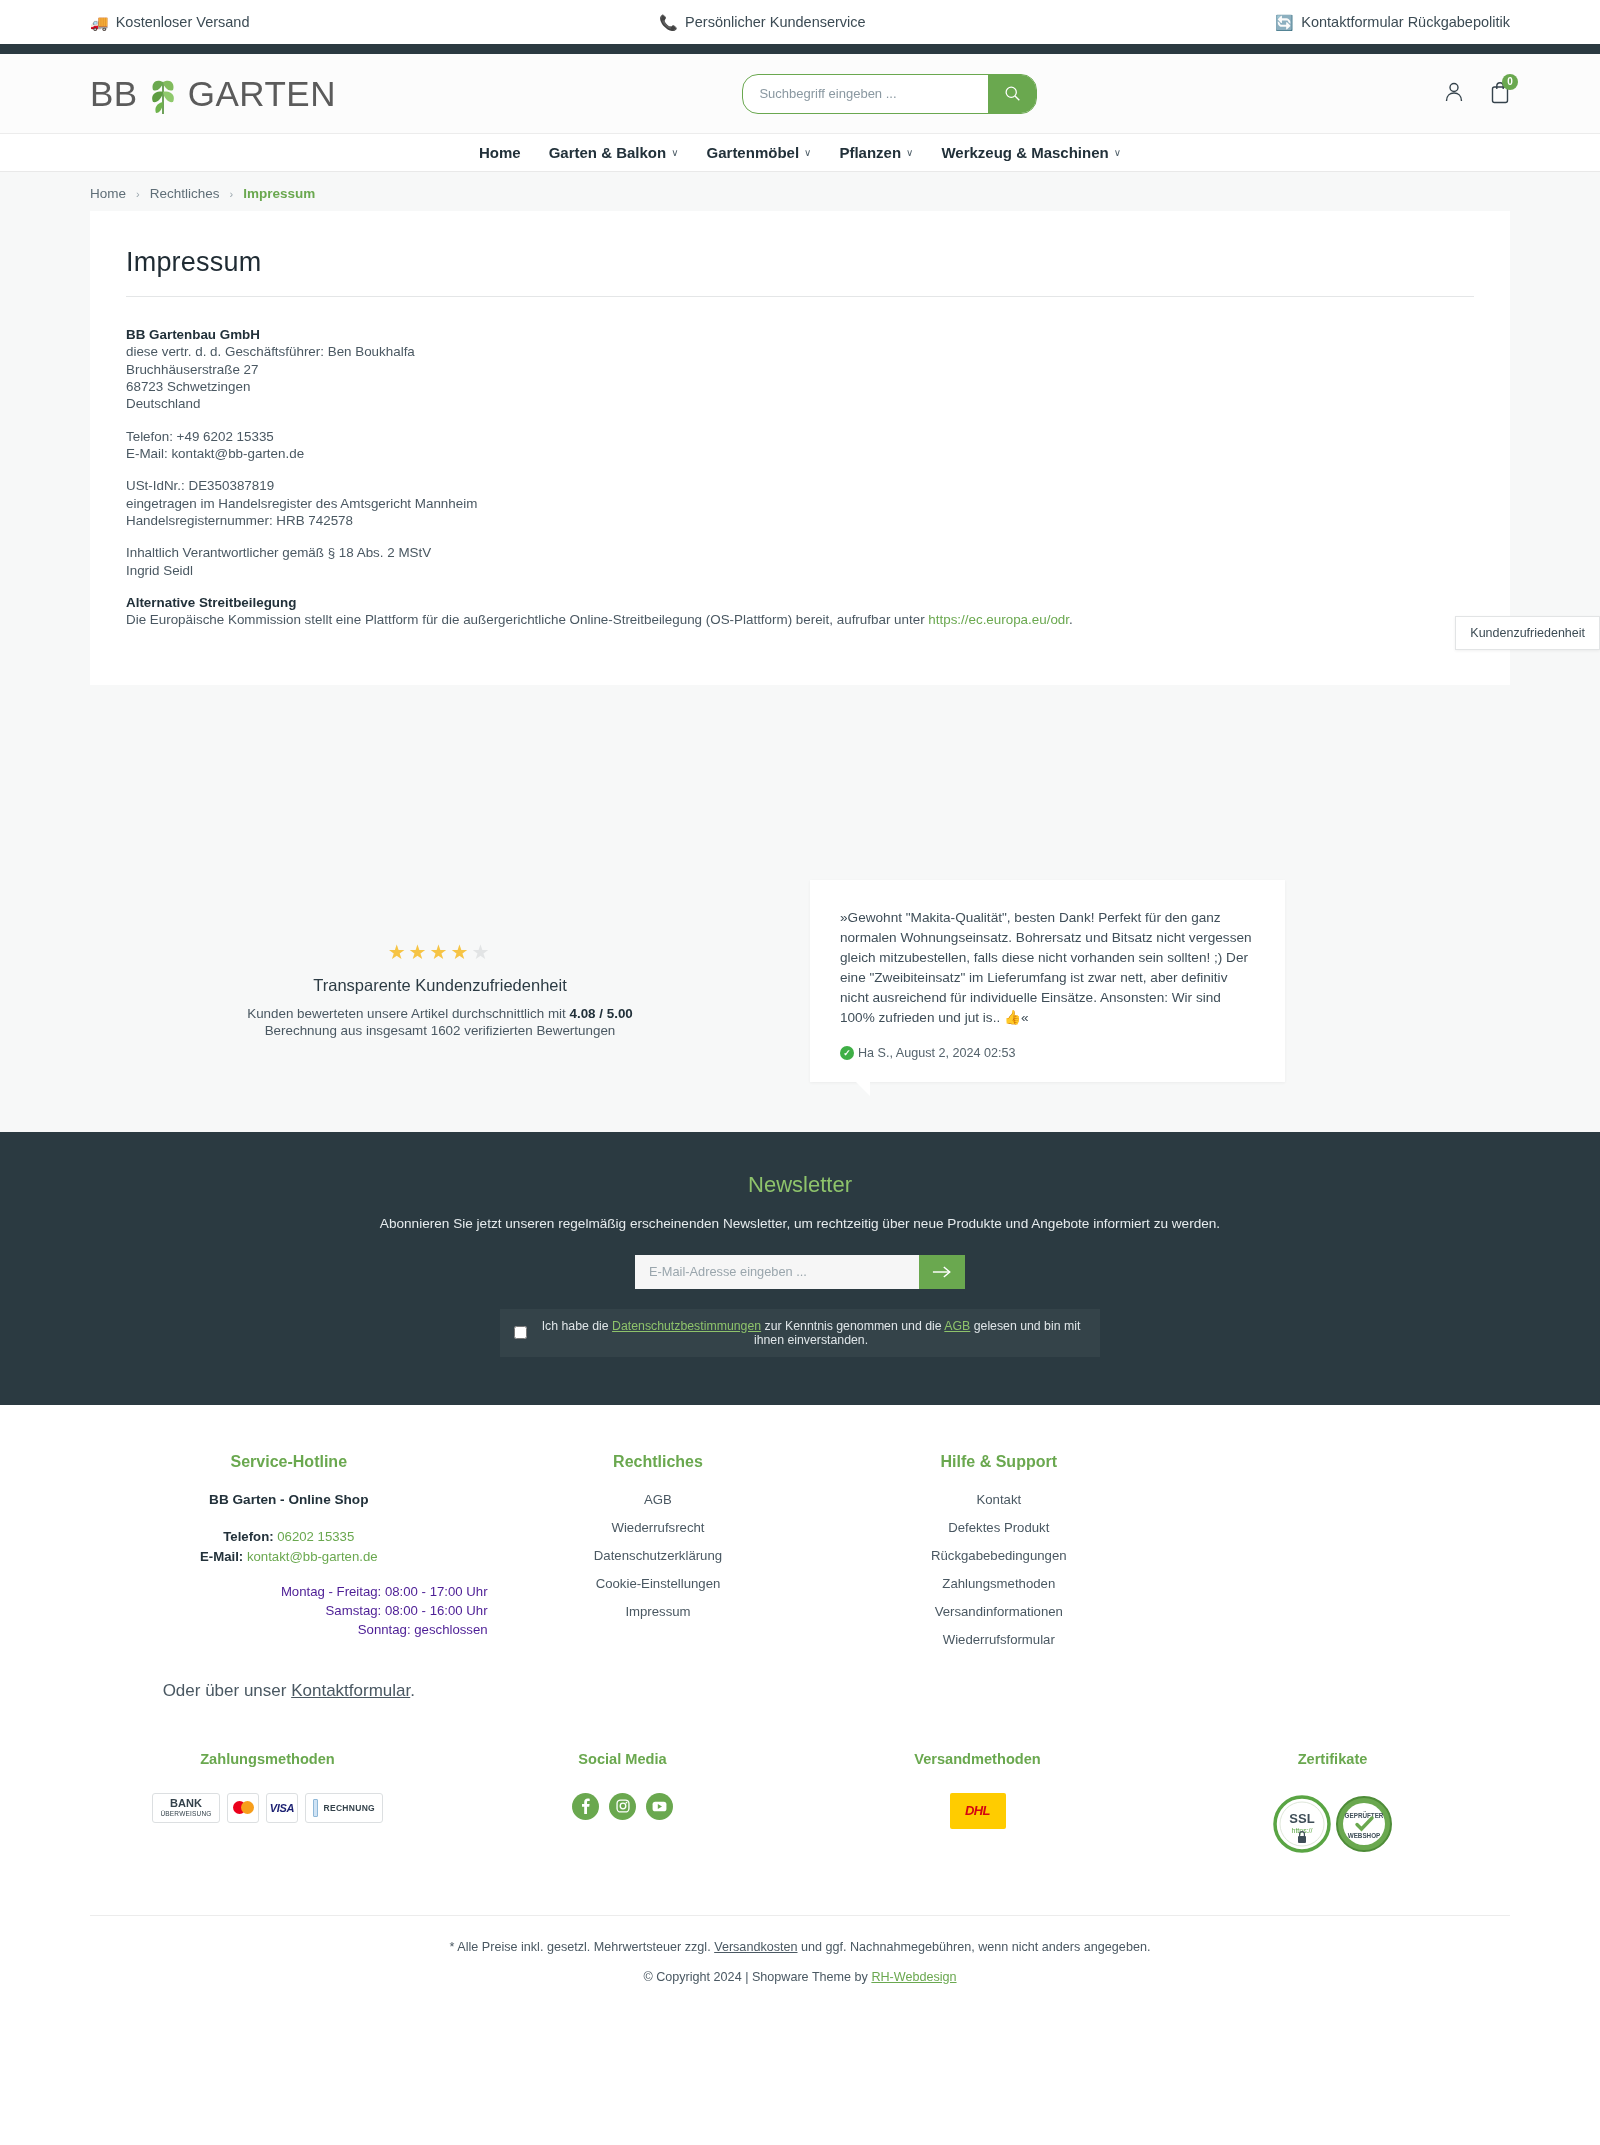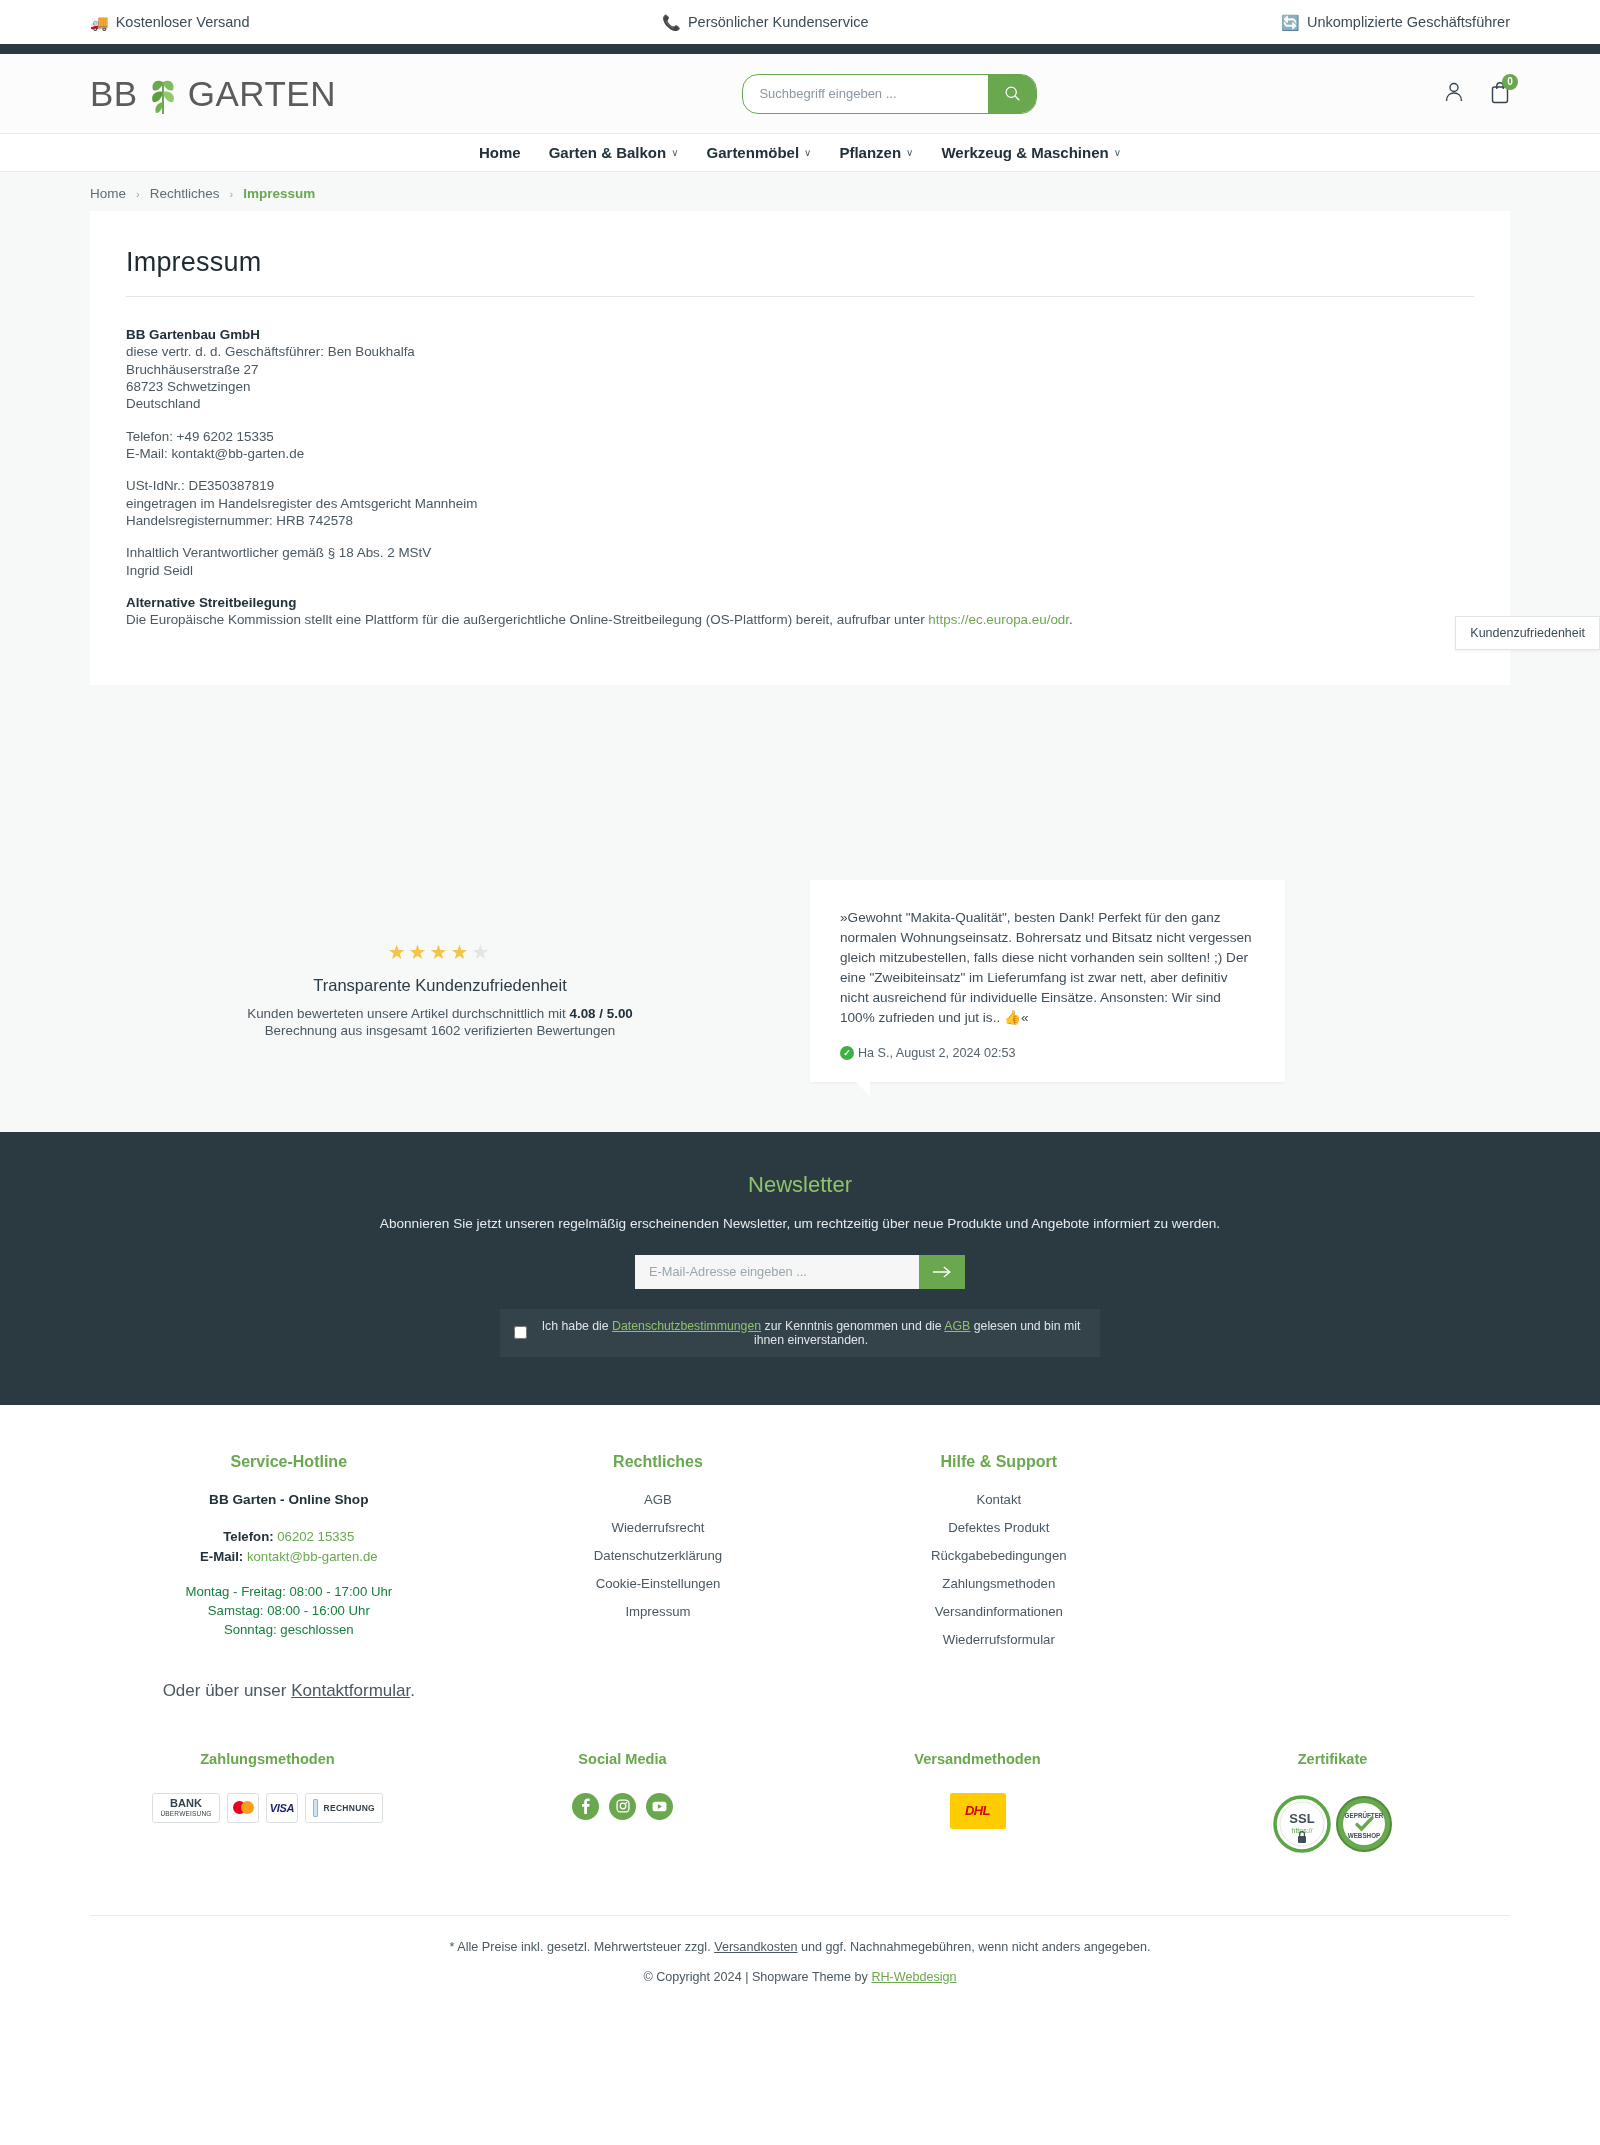--- a/index.html
+++ b/index.html
@@ -230,21 +230,21 @@
   .footer { background: #ffffff; padding: 48px 90px 0; }
   .footer-cols { display: flex; }
   .fcol { flex: 1 1 0; text-align: center; }
   .fcol.first { flex: 0 0 28%; }
   .fcol-title { color: #6aa84f; font-size: 16px; font-weight: 700; margin-bottom: 21px; }
   .fcol-sub { font-weight: 700; color: #22313a; font-size: 13.6px; margin-bottom: 22px; }
   .fline { font-size: 13.2px; color: #4a5862; margin-bottom: 5px; }
   .fline strong { color: #22313a; }
   .fline .grn { color: #6aa84f; }
   .f-hours { margin-top: 20px; }
-  .f-hours .fline { color: #15803d; margin-bottom: 4px; }
+  .f-hours .fline { color: #4c1d95; margin-bottom: 4px; text-align: right; }
   .f-contactform { margin-top: 44px; font-size: 17px; color: #4a5862; }
   .f-contactform a { text-decoration: underline; }
   .flink { display: block; font-size: 13.2px; color: #4a5862; margin-bottom: 13px; cursor: pointer; }
 
   .footer-badges { display: flex; padding: 50px 0 0; }
   .bcol { flex: 1 1 0; text-align: center; }
   .bcol-title { color: #6aa84f; font-size: 14.6px; font-weight: 700; margin-bottom: 26px; }
 
   .pay-row { display: flex; align-items: center; justify-content: center; gap: 7px; }
   .pay-box {
@@ -307,21 +307,21 @@
   <div class="topbar-item tb-left">
     <span class="emoji-ico">🚚</span>
     <span>Kostenloser Versand</span>
   </div>
   <div class="topbar-item tb-mid">
     <span class="emoji-ico">📞</span>
     <span>Persönlicher Kundenservice</span>
   </div>
   <div class="topbar-item tb-right">
     <span class="emoji-ico">🔄</span>
-    <span>Unkomplizierte Geschäftsführer</span>
+    <span>Kontaktformular Rückgabepolitik</span>
   </div>
 </div>
 <div class="darkstrip"></div>
 
 <div class="header">
   <a class="logo" href="#">
     <span class="logo-text">BB</span>
     <span class="logo-leaf">
       <svg width="40" height="44" viewBox="0 0 40 44">
         <path d="M20 42 C20 30 20 18 20 10" stroke="#4c8b32" stroke-width="1.6" fill="none"></path>

